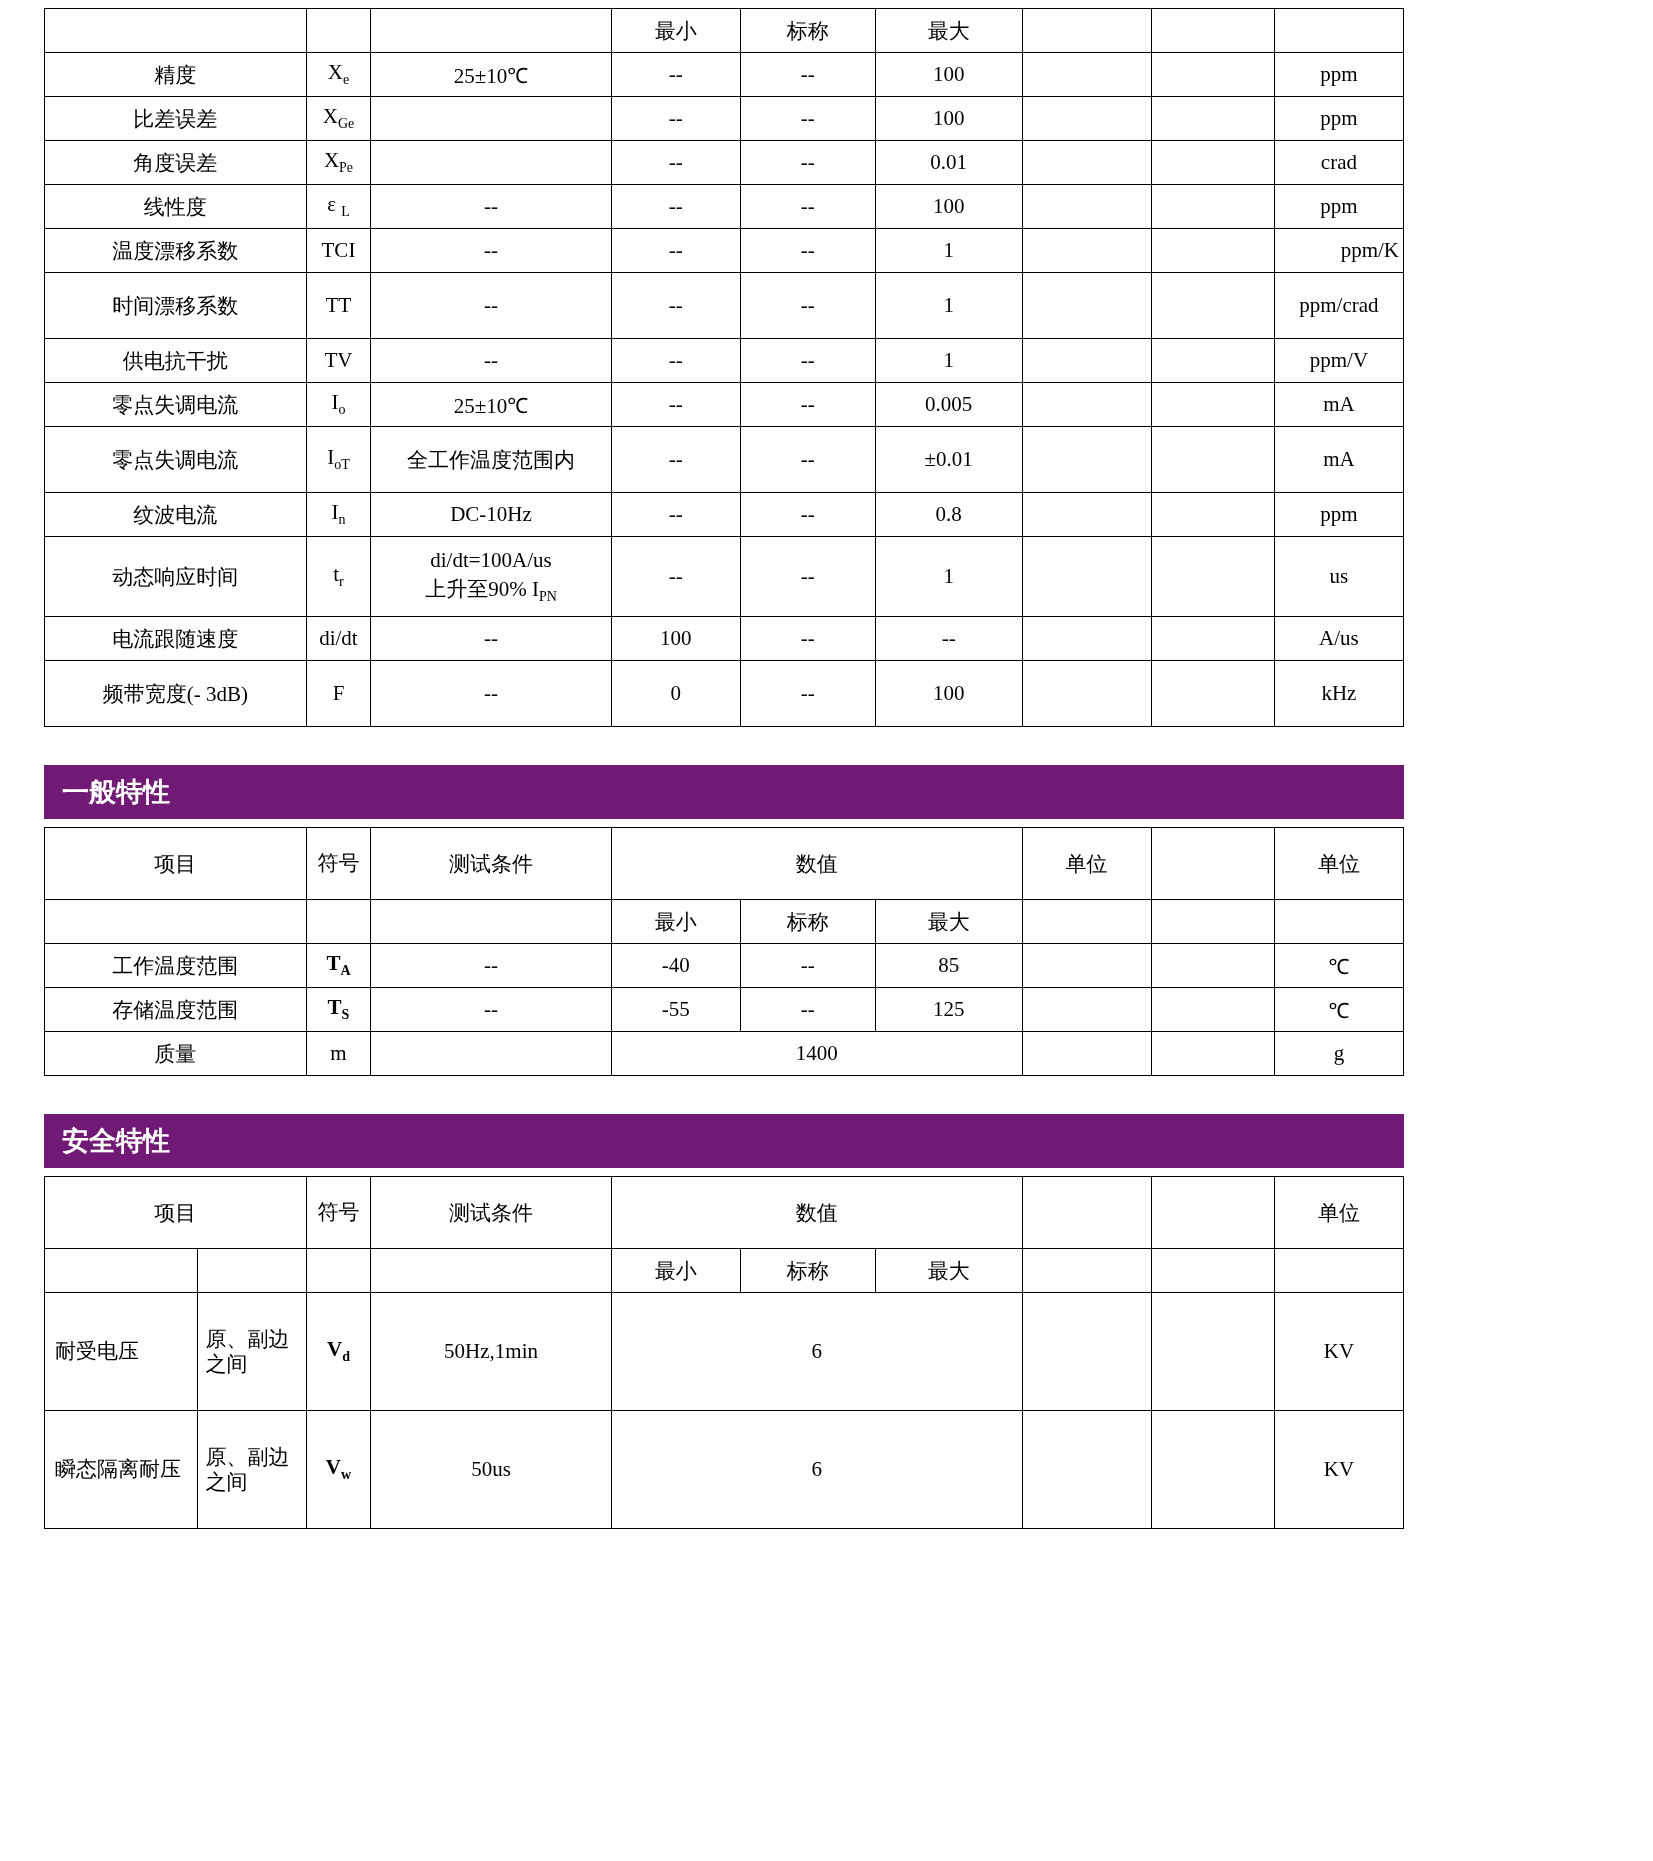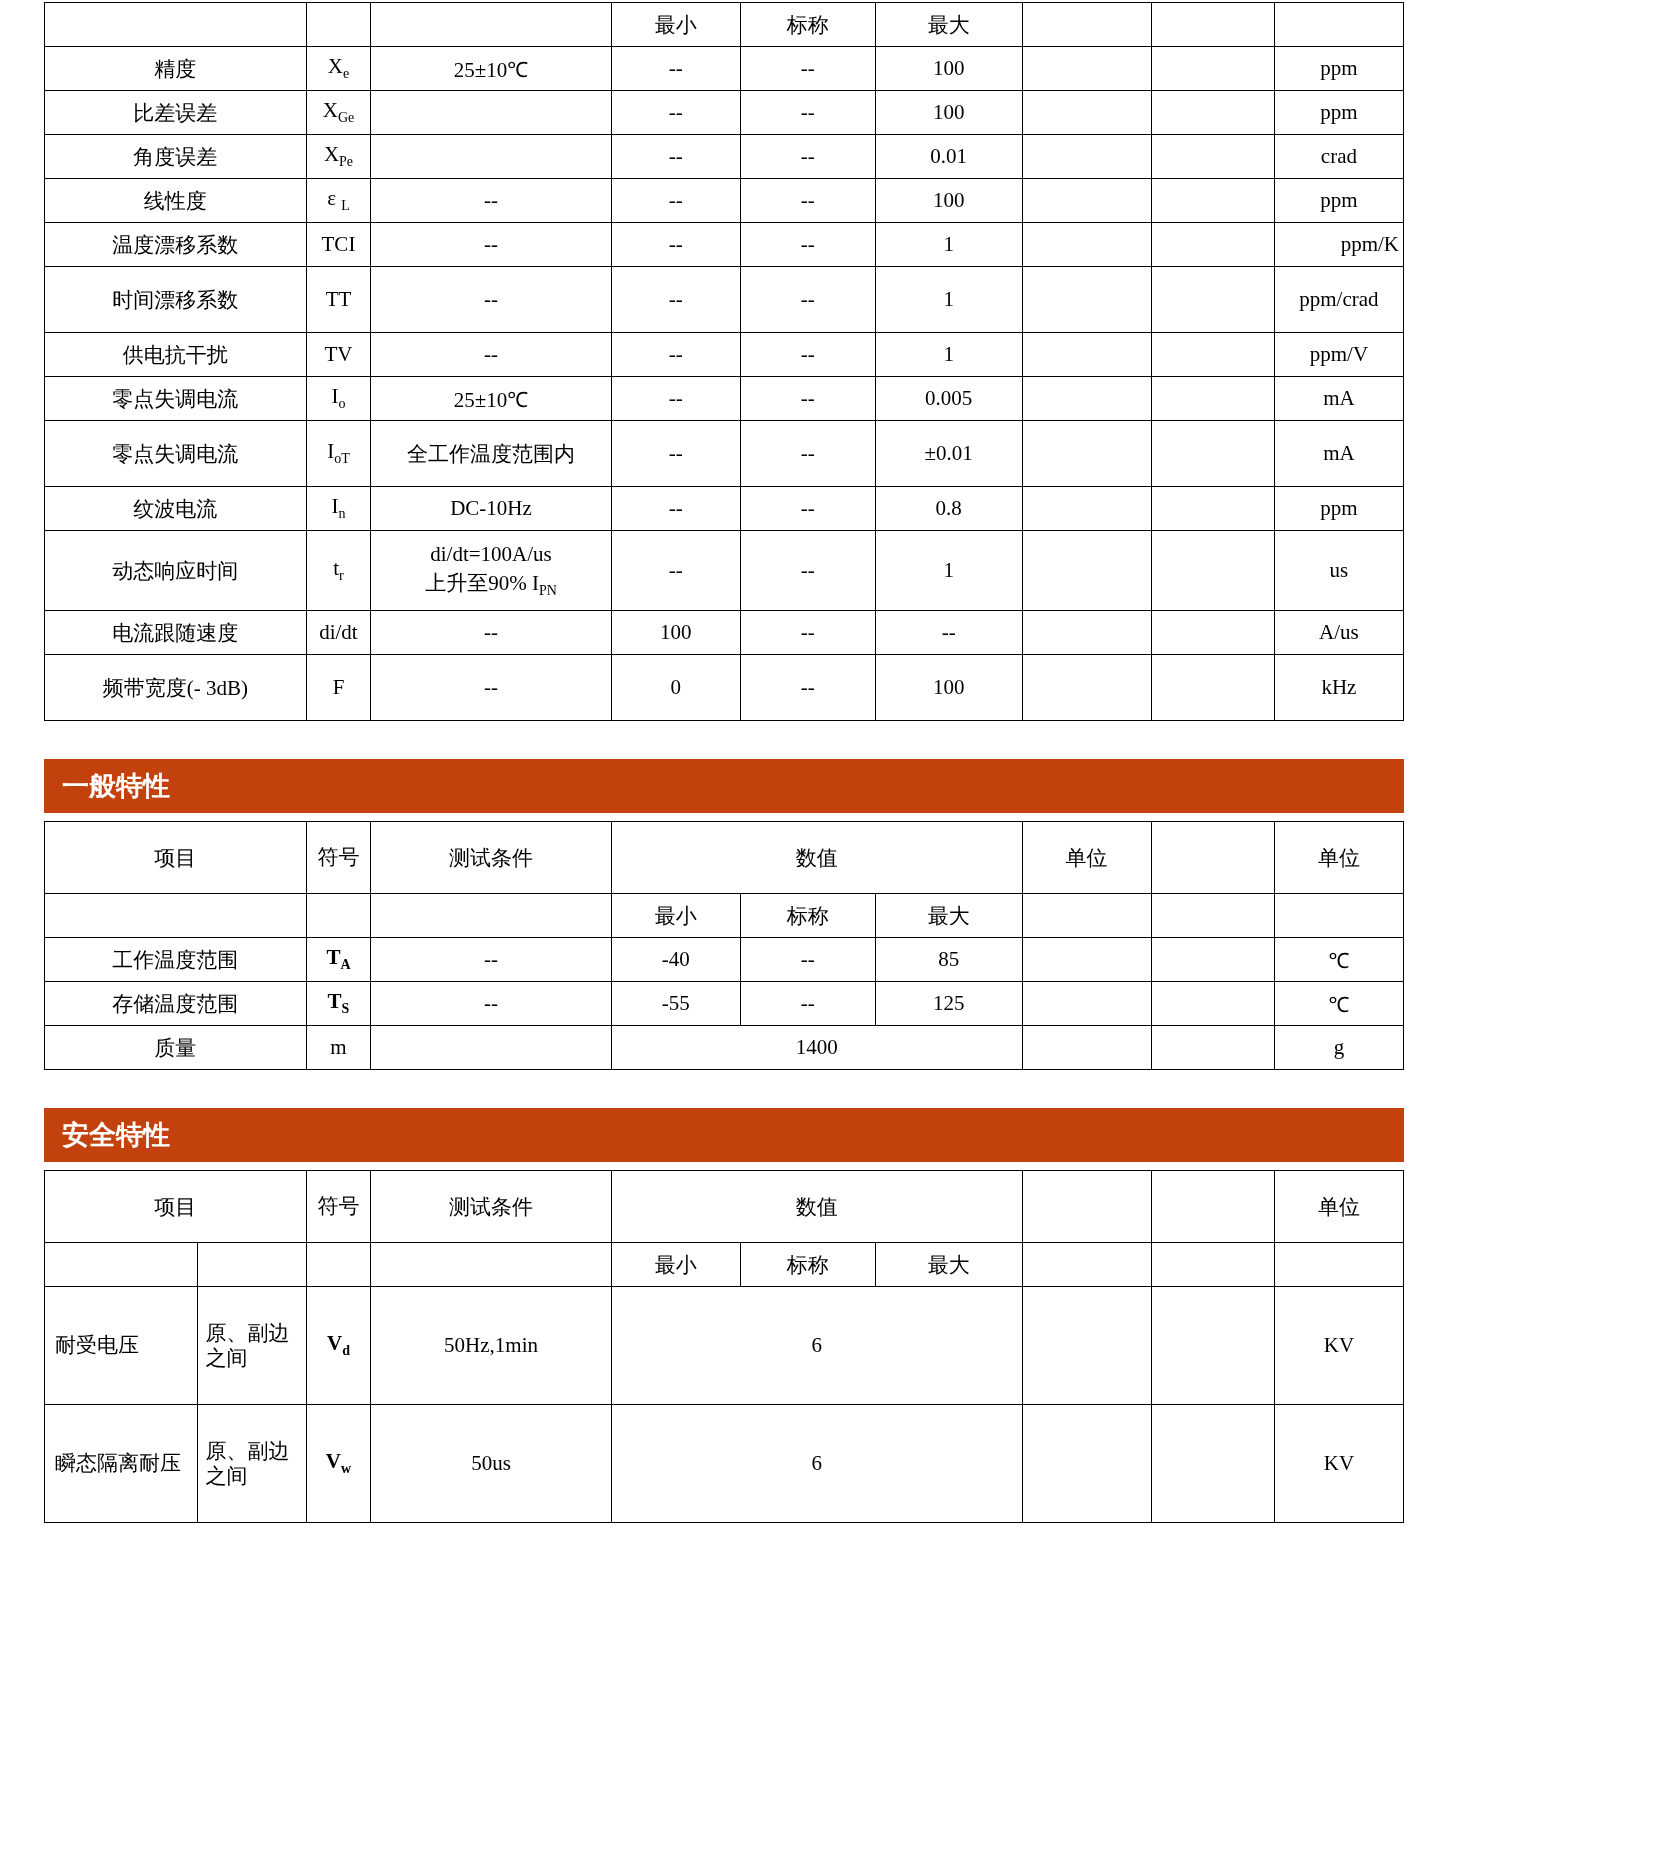--- a/index.html
+++ b/index.html
@@ -9,21 +9,21 @@
   }
   body {
     width: 1653px;
     font-family: "Liberation Serif", serif;
     color: #000000;
   }
   .page {
     position: relative;
     width: 1448px;
     min-height: 1861px;
-    padding: 2px;
+    padding: 8px;
     box-sizing: border-box;
   }
   table.spec {
     border-collapse: collapse;
     table-layout: fixed;
     width: 1360px;
     margin: 0 auto;
   }
   table.spec td, table.spec th {
     border: 1px solid #000000;
@@ -69,21 +69,21 @@
     font-weight: bold;
     font-size: 23px;
   }
   .row-h { height: 44px; }
   .row-tall { height: 66px; }
   .row-taller { height: 80px; }
 
   .section-bar {
     width: 1360px;
     margin: 0 auto;
-    background: #c2410c;
+    background: #701a75;
     color: #ffffff;
     font-weight: bold;
     font-size: 27px;
     padding: 9px 0 9px 18px;
     box-sizing: border-box;
     font-family: Liberation Serif, serif;
   }
   .gap-lg { height: 38px; }
   .gap-sm { height: 8px; }
   .stack-lines {

